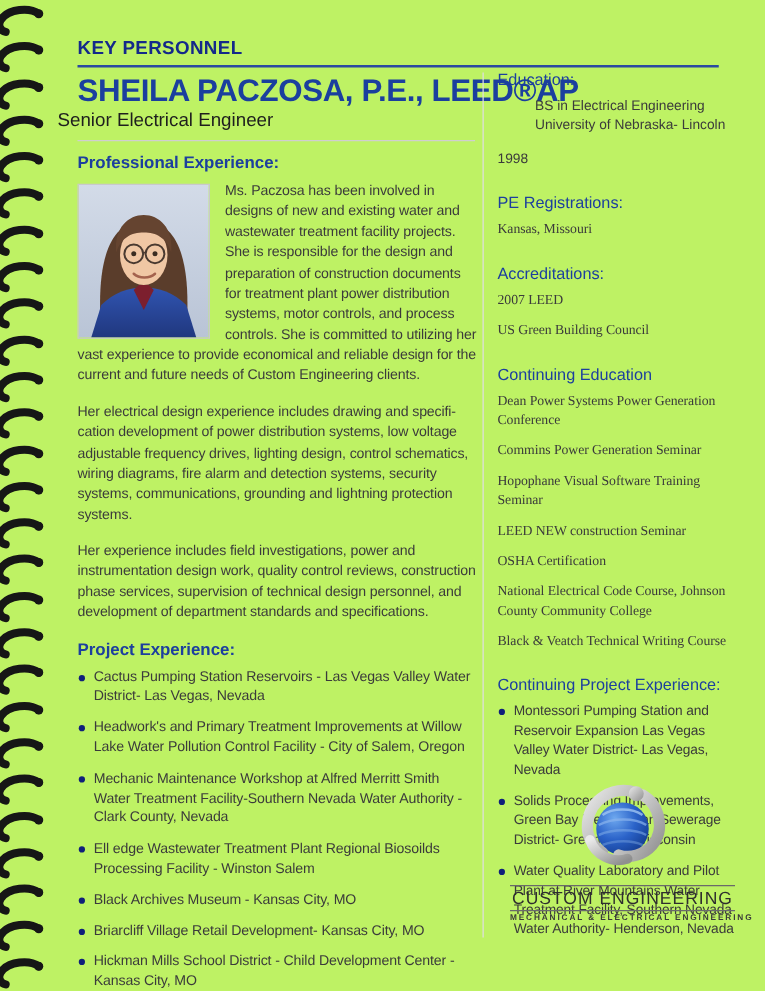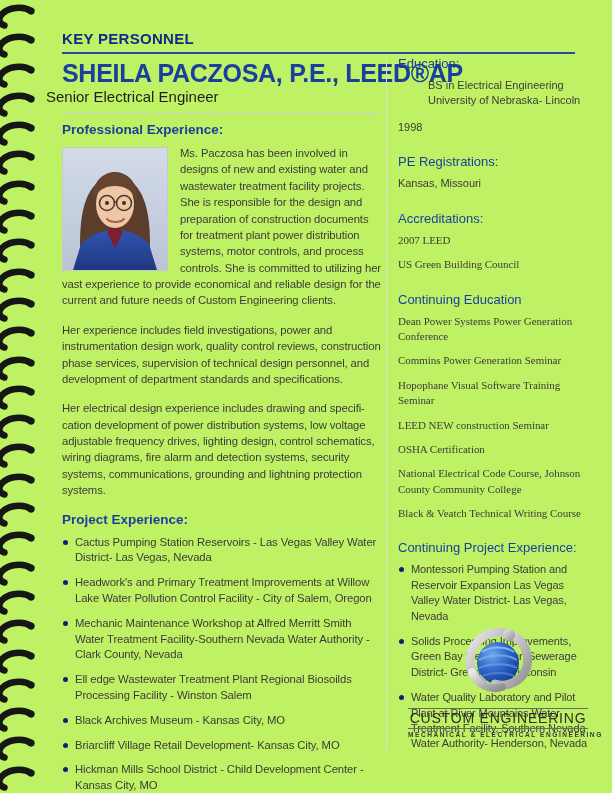--- a/index.html
+++ b/index.html
@@ -31,21 +31,21 @@
   .proj-head{margin-top:4px;}
 
   ul.blist{list-style:none;margin:0;padding:0;}
   ul.blist li{position:relative;padding-left:13px;margin-bottom:9px;
               font-size:11.3px;line-height:1.4;letter-spacing:-.1px;color:#3b3b3b;}
   ul.blist li::before{content:"";position:absolute;left:1px;top:5px;width:5px;height:5px;
                       border-radius:50%;background:#10207a;}
 
   .side h3{font-size:13px;font-weight:normal;color:#1c3f9e;margin:0 0 7px 0;}
   .side section{margin-bottom:19px;}
-  .side .txt{font-size:11px;line-height:1.4;letter-spacing:-.05px;color:#3b3b3b;}
+  .side .txt{font-size:11px;line-height:1.4;letter-spacing:-.05px;color:#3b3b3b;font-family:Liberation Serif, serif;}
   .edu-row{display:flex;font-size:11px;line-height:1.4;color:#3b3b3b;}
   .edu-year{width:30px;flex:none;margin-top:42px;}
   ul.plain{list-style:none;margin:0;padding:0;}
   ul.plain li{font-size:11px;line-height:1.4;letter-spacing:-.05px;color:#3b3b3b;margin-bottom:9px;font-family:Liberation Serif, serif;}
   .side ul.blist li{font-size:11px;margin-bottom:10px;}
 
   
   .logo{position:absolute;left:408px;top:620px;width:180px;text-align:center;}
   .logo-mark{margin:0 auto;display:block;}
   .logo-name{font-size:14px;color:#2e2e2e;letter-spacing:.8px;white-space:nowrap;
@@ -277,22 +277,22 @@
       <path d="M30 54 C28 34 40 24 52 24 C64 24 76 34 74 54 C70 42 62 38 52 38 C42 38 34 42 30 54 Z" fill="#654430"></path>
       <circle cx="44" cy="55" r="7.5" fill="none" stroke="#4a3a30" stroke-width="1.6"></circle>
       <circle cx="61" cy="55" r="7.5" fill="none" stroke="#4a3a30" stroke-width="1.6"></circle>
       <line x1="51.5" y1="54" x2="53.5" y2="54" stroke="#4a3a30" stroke-width="1.4"></line>
       <circle cx="44" cy="55" r="2" fill="#3a2d22"></circle>
       <circle cx="61" cy="55" r="2" fill="#3a2d22"></circle>
       <path d="M44 71 C48 75 57 75 61 71" fill="none" stroke="#a4624d" stroke-width="2" stroke-linecap="round"></path>
     </svg>
 
     <p>Ms. Paczosa has been involved in designs of new and existing water and wastewater treatment facility projects.  She is responsible for the design and preparation of construction documents for treatment plant power distribution systems, motor controls, and process controls.  She is committed to utilizing her vast experience to provide economical and reliable design for the current and future needs of Custom Engineering clients.</p>
+    <p>Her electrical design experience includes drawing and specifi-cation development of power distribution systems, low voltage adjustable frequency drives, lighting design, control schematics, wiring diagrams, fire alarm and detection systems, security systems, communications, grounding and lightning protection systems.</p>
     <p>Her experience includes field investigations, power and instrumentation design work, quality control reviews, construction phase services, supervision of technical design personnel, and development of department standards and specifications.</p>
-    <p>Her electrical design experience includes drawing and specifi-cation development of power distribution systems, low voltage adjustable frequency drives, lighting design, control schematics, wiring diagrams, fire alarm and detection systems, security systems, communications, grounding and lightning protection systems.</p>
 
     <h2 class="section proj-head">Project Experience:</h2>
     <ul class="blist">
 
     <li>Cactus Pumping Station Reservoirs - Las Vegas Valley Water District- Las Vegas, Nevada</li>
         <li>Headwork's and Primary Treatment Improvements at Willow Lake Water Pollution Control Facility - City of Salem, Oregon</li>
         <li>Mechanic Maintenance Workshop at Alfred Merritt Smith Water Treatment Facility-Southern Nevada Water Authority - Clark County, Nevada</li>
         <li>Ell edge Wastewater Treatment Plant Regional Biosoilds Processing Facility - Winston Salem</li>
         <li>Black Archives Museum - Kansas City, MO</li>
         <li>Briarcliff Village Retail Development- Kansas City, MO</li>

